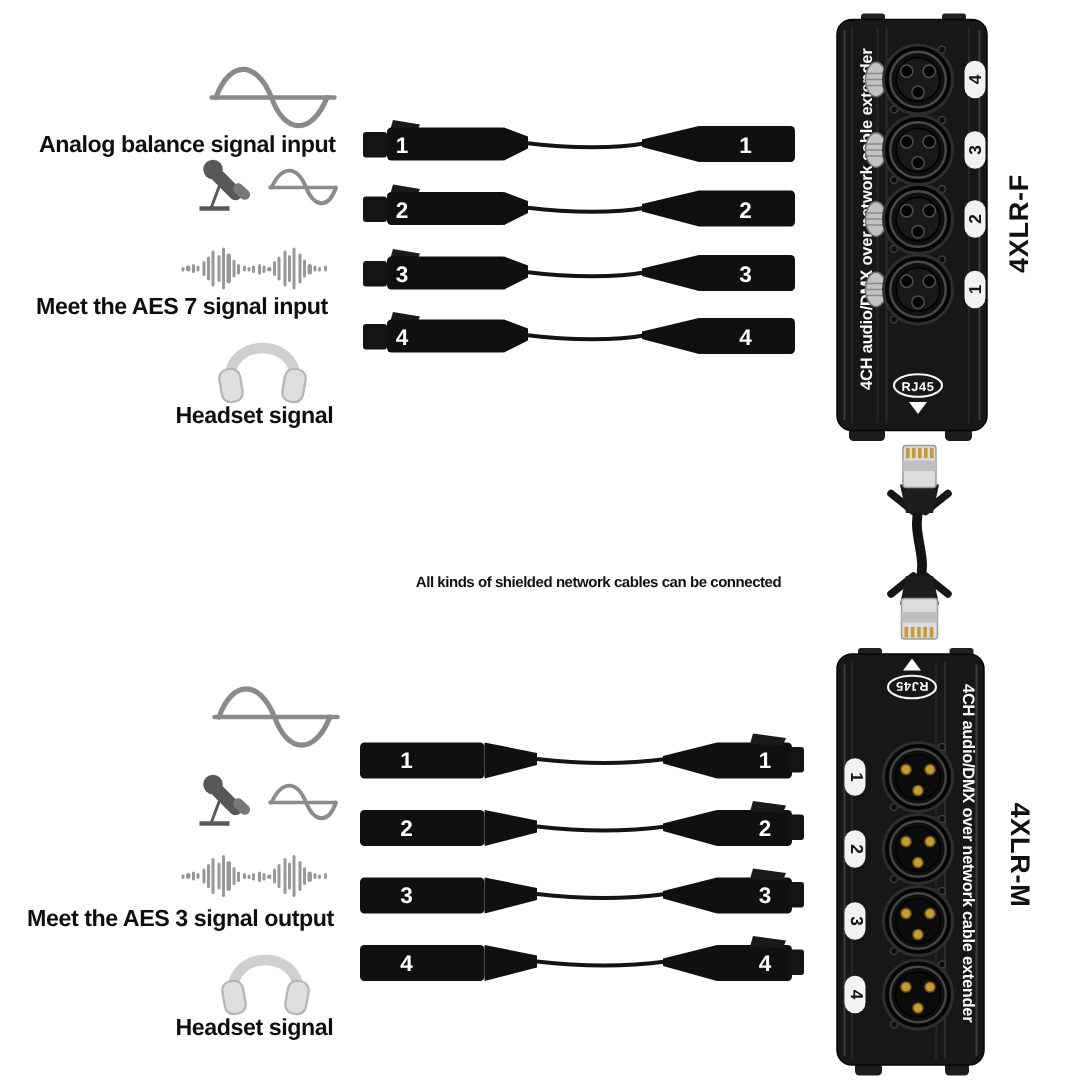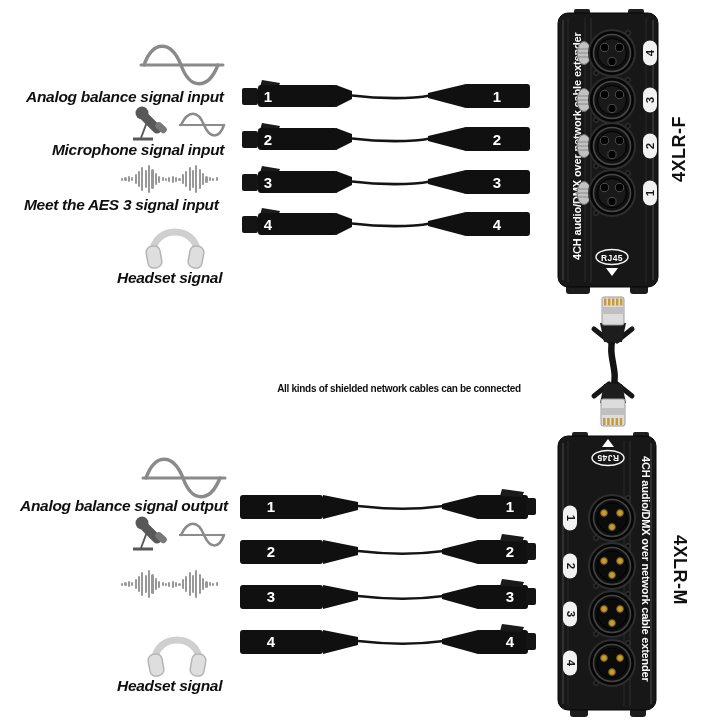--- a/index.html
+++ b/index.html
@@ -1,19 +1,19 @@
 <!DOCTYPE html>
 <html><head>
 <meta charset="utf-8">
 <style>
   html,body{margin:0;padding:0;background:#fff;}
   .canvas{position:relative;width:720px;height:720px;background:#ffffff;overflow:hidden;
           font-family:"Liberation Sans", sans-serif;}
   .lbl{position:absolute;font-size:15.5px;font-weight:700;color:#0f0f0f;
-       letter-spacing:-0.3px;white-space:nowrap;line-height:18px;font-style:italic;}
+       letter-spacing:-0.3px;white-space:nowrap;line-height:18px;}
   .abs{position:absolute;}
   .badge{position:absolute;left:262px;top:346px;width:322px;height:30px;border-radius:13px;
          background:#7a7a7a;display:flex;align-items:center;justify-content:center;
          color:#ffffff;font-size:17px;font-weight:700;letter-spacing:0.2px;white-space:nowrap;}
   .caption{position:absolute;left:209px;top:383px;width:380px;text-align:center;
            font-size:10px;font-weight:700;color:#0f0f0f;letter-spacing:-0.3px;white-space:nowrap;}
   .side-label{position:absolute;font-size:18px;font-weight:700;color:#111;
               letter-spacing:0.5px;white-space:nowrap;line-height:18px;}
   .rot-ccw{transform:rotate(-90deg);transform-origin:center;}
   .rot-cw{transform:rotate(90deg);transform-origin:center;}
@@ -34,21 +34,20 @@
 
   <svg class="abs" style="left:131px;top:104px;" width="95" height="40" viewBox="0 0 95 40">
     <path d="M48,21 L93,21" stroke="#8b8b8b" stroke-width="2.2" fill="none"></path>
     <path d="M50,21 C57,6 67,6 73,21 C79,35 88,35 93,21" stroke="#8b8b8b" stroke-width="2.6" fill="none" stroke-linecap="round"></path>
     <circle cx="11" cy="9" r="6.5" fill="#585858"></circle>
     <path d="M14,13 L26,25" stroke="#585858" stroke-width="9" stroke-linecap="round"></path>
     <rect x="24" y="20" width="13" height="7" rx="3.5" fill="#787878" transform="rotate(42 30 23)"></rect>
     <path d="M16,18 L10,34" stroke="#585858" stroke-width="2" fill="none"></path>
     <path d="M2,35 L22,35" stroke="#585858" stroke-width="3" fill="none"></path>
   </svg>
-  <div class="lbl" style="left:52px;top:141px;">Microphone signal input</div>
 
   <div class="wave" style="left:121px;top:164px;height:30px;">
       <i style="height: 3px;"></i>
       <i style="height: 4px;"></i>
       <i style="height: 6px;"></i>
       <i style="height: 4px;"></i>
       <i style="height: 10px;"></i>
       <i style="height: 16px;"></i>
       <i style="height: 24px;"></i>
       <i style="height: 18px;"></i>
@@ -67,21 +66,21 @@
       <i style="height: 24px;"></i>
       <i style="height: 18px;"></i>
       <i style="height: 28px;"></i>
       <i style="height: 20px;"></i>
       <i style="height: 12px;"></i>
       <i style="height: 7px;"></i>
       <i style="height: 4px;"></i>
       <i style="height: 3px;"></i>
       <i style="height: 4px;"></i>
     </div>
-  <div class="lbl" style="left:24px;top:196px;">Meet the AES 3 signal input</div>
+  <div class="lbl" style="left:24px;top:196px;">Meet the AES 7 signal input</div>
 
   <svg class="abs" style="left:144px;top:213px;" width="62" height="58" viewBox="0 0 62 58">
     <path d="M9,40 C9,12 53,12 53,40" stroke="#cfcfcf" stroke-width="7" fill="none" stroke-linecap="round"></path>
     <rect x="3" y="33" width="14" height="22" rx="6" fill="#dedede" stroke="#b5b5b5" stroke-width="1.5" transform="rotate(-10 10 44)"></rect>
     <rect x="45" y="33" width="14" height="22" rx="6" fill="#dedede" stroke="#b5b5b5" stroke-width="1.5" transform="rotate(10 52 44)"></rect>
   </svg>
   <div class="lbl" style="left:117px;top:269px;">Headset signal</div>
 
   <svg class="abs" style="left:240px;top:77px;" width="292" height="36" viewBox="0 0 292 36">
     <rect x="2" y="11" width="16" height="17" rx="2" fill="#141414"></rect>
@@ -235,21 +234,20 @@
       <rect x="21.2" y="126" width="2.4" height="7" fill="#c79a35"></rect>
     <rect x="25.4" y="126" width="2.4" height="7" fill="#c79a35"></rect>
       <rect x="29.6" y="126" width="2.4" height="7" fill="#c79a35"></rect>
     <rect x="33.8" y="126" width="2.4" height="7" fill="#c79a35"></rect>
   </svg>
 
   <svg class="abs" style="left:141px;top:453px;" width="86" height="50" viewBox="0 0 86 50">
     <path d="M2,25 L84,25" stroke="#8a8a8a" stroke-width="3" fill="none" stroke-linecap="round"></path>
     <path d="M5,25 C14,0 32,0 42,25 C51,50 69,50 79,25" stroke="#8a8a8a" stroke-width="3.4" fill="none" stroke-linecap="round"></path>
   </svg>
-  <div class="lbl" style="left:20px;top:497px;">Analog balance signal output</div>
 
   <svg class="abs" style="left:131px;top:514px;" width="95" height="40" viewBox="0 0 95 40">
     <path d="M48,21 L93,21" stroke="#8b8b8b" stroke-width="2.2" fill="none"></path>
     <path d="M50,21 C57,6 67,6 73,21 C79,35 88,35 93,21" stroke="#8b8b8b" stroke-width="2.6" fill="none" stroke-linecap="round"></path>
     <circle cx="11" cy="9" r="6.5" fill="#585858"></circle>
     <path d="M14,13 L26,25" stroke="#585858" stroke-width="9" stroke-linecap="round"></path>
     <rect x="24" y="20" width="13" height="7" rx="3.5" fill="#787878" transform="rotate(42 30 23)"></rect>
     <path d="M16,18 L10,34" stroke="#585858" stroke-width="2" fill="none"></path>
     <path d="M2,35 L22,35" stroke="#585858" stroke-width="3" fill="none"></path>
   </svg>
@@ -278,20 +276,21 @@
       <i style="height: 24px;"></i>
       <i style="height: 18px;"></i>
       <i style="height: 28px;"></i>
       <i style="height: 20px;"></i>
       <i style="height: 12px;"></i>
       <i style="height: 7px;"></i>
       <i style="height: 4px;"></i>
       <i style="height: 3px;"></i>
       <i style="height: 4px;"></i>
     </div>
+  <div class="lbl" style="left:18px;top:604px;">Meet the AES 3 signal output</div>
 
   <svg class="abs" style="left:146px;top:621px;" width="62" height="58" viewBox="0 0 62 58">
     <path d="M9,40 C9,12 53,12 53,40" stroke="#cfcfcf" stroke-width="7" fill="none" stroke-linecap="round"></path>
     <rect x="3" y="33" width="14" height="22" rx="6" fill="#dedede" stroke="#b5b5b5" stroke-width="1.5" transform="rotate(-10 10 44)"></rect>
     <rect x="45" y="33" width="14" height="22" rx="6" fill="#dedede" stroke="#b5b5b5" stroke-width="1.5" transform="rotate(10 52 44)"></rect>
   </svg>
   <div class="lbl" style="left:117px;top:677px;">Headset signal</div>
 
   <svg class="abs" style="left:238px;top:487px;" width="300" height="38" viewBox="0 0 300 38">
     <rect x="2" y="8" width="83" height="24" rx="3" fill="#101010"></rect>

